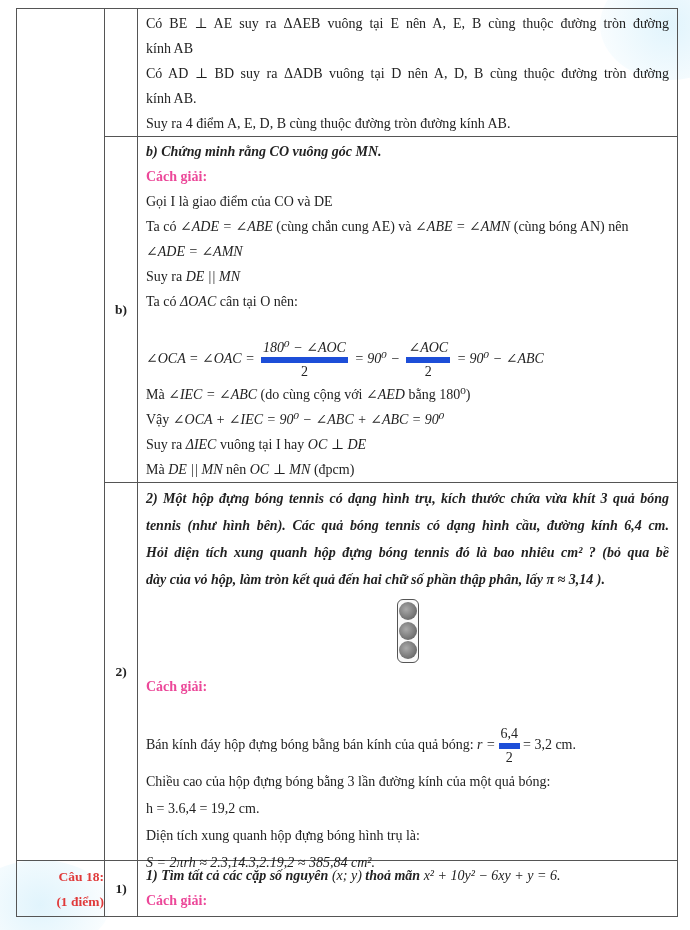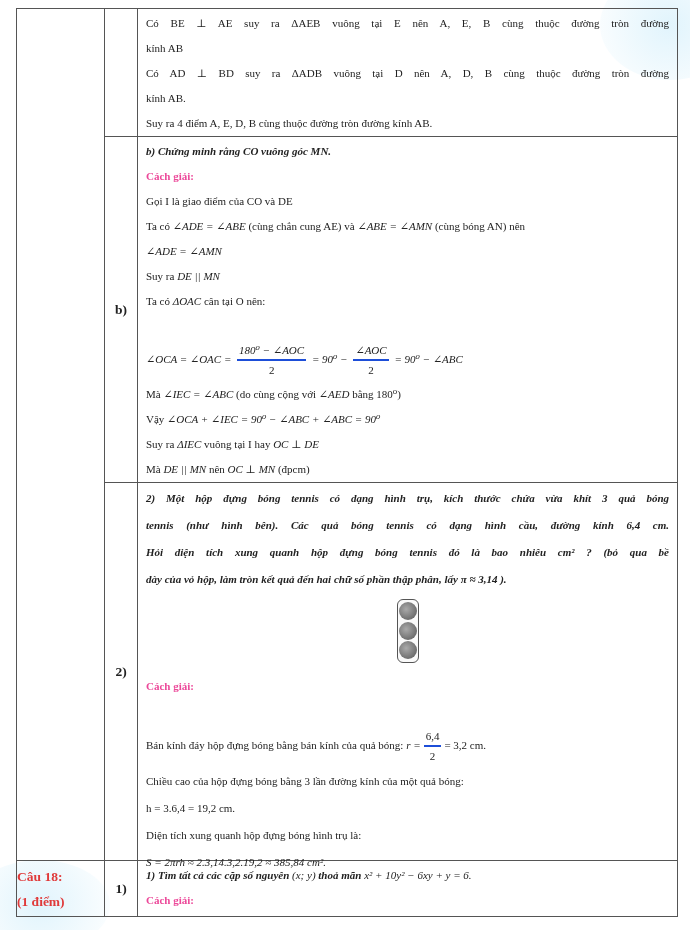--- a/index.html
+++ b/index.html
@@ -2,30 +2,30 @@
 <html><head>
 <meta charset="utf-8">
 <style>
   html, body { margin: 0; padding: 0; background: #ffffff; }
   body { width: 690px; height: 930px; position: relative; overflow: hidden;
          font-family: "Liberation Serif", "DejaVu Serif", serif; color: #222; }
   .wm { position: absolute; border-radius: 50%; background: radial-gradient(circle, rgba(200,235,250,0.55), rgba(255,255,255,0)); pointer-events:none; }
   table.doc { position: absolute; left: 16px; top: 8px; width: 661px; border-collapse: collapse; table-layout: fixed; }
   table.doc td { border: 1px solid #555; vertical-align: middle; padding: 0; }
   col.c1 { width: 88px; } col.c2 { width: 33px; } col.c3 { width: 540px; }
-  .content { padding: 2px 8px 2px 8px; font-size: 11px; line-height: 25px; }
+  .content { padding: 2px 8px 2px 8px; font-size: 14px; line-height: 25px; }
   .line { white-space: nowrap; }
   .just { text-align: justify; text-align-last: justify; white-space: normal; }
   .m { font-style: italic; }
   .bi { font-weight: bold; font-style: italic; }
   .red { color: #ec4899; font-weight: bold; }
   .part { text-align: center; font-weight: bold; font-size: 13.5px; }
-  .q { text-align: left; color: #e03a3a; font-weight: bold; font-size: 13.5px; line-height: 25px; }
+  .q { text-align: right; color: #e03a3a; font-weight: bold; font-size: 13.5px; line-height: 25px; }
   .frac { display: inline-block; vertical-align: middle; text-align: center; margin: 0 3px; line-height: 18px; }
-  .frac .num { display: block; border-bottom: 2px solid #1d4ed8; padding: 0 2px; }
+  .frac .num { display: block; border-bottom: 6px solid #1d4ed8; padding: 0 2px; }
   .frac .den { display: block; padding: 0 2px; }
   .tall { line-height: 46px; height: 46px; margin-top: 22px; }
   .fig { display: flex; justify-content: center; padding: 6px 0 4px 0; }
   .tube { width: 20px; height: 62px; border: 1px solid #555; border-radius: 6px; position: relative; background: #fafafa; }
   .ball { position: absolute; left: 1px; width: 18px; height: 18px; border-radius: 50%;
           background: radial-gradient(circle at 40% 40%, #aaa, #555); }
 </style>
 </head>
 <body>
 

